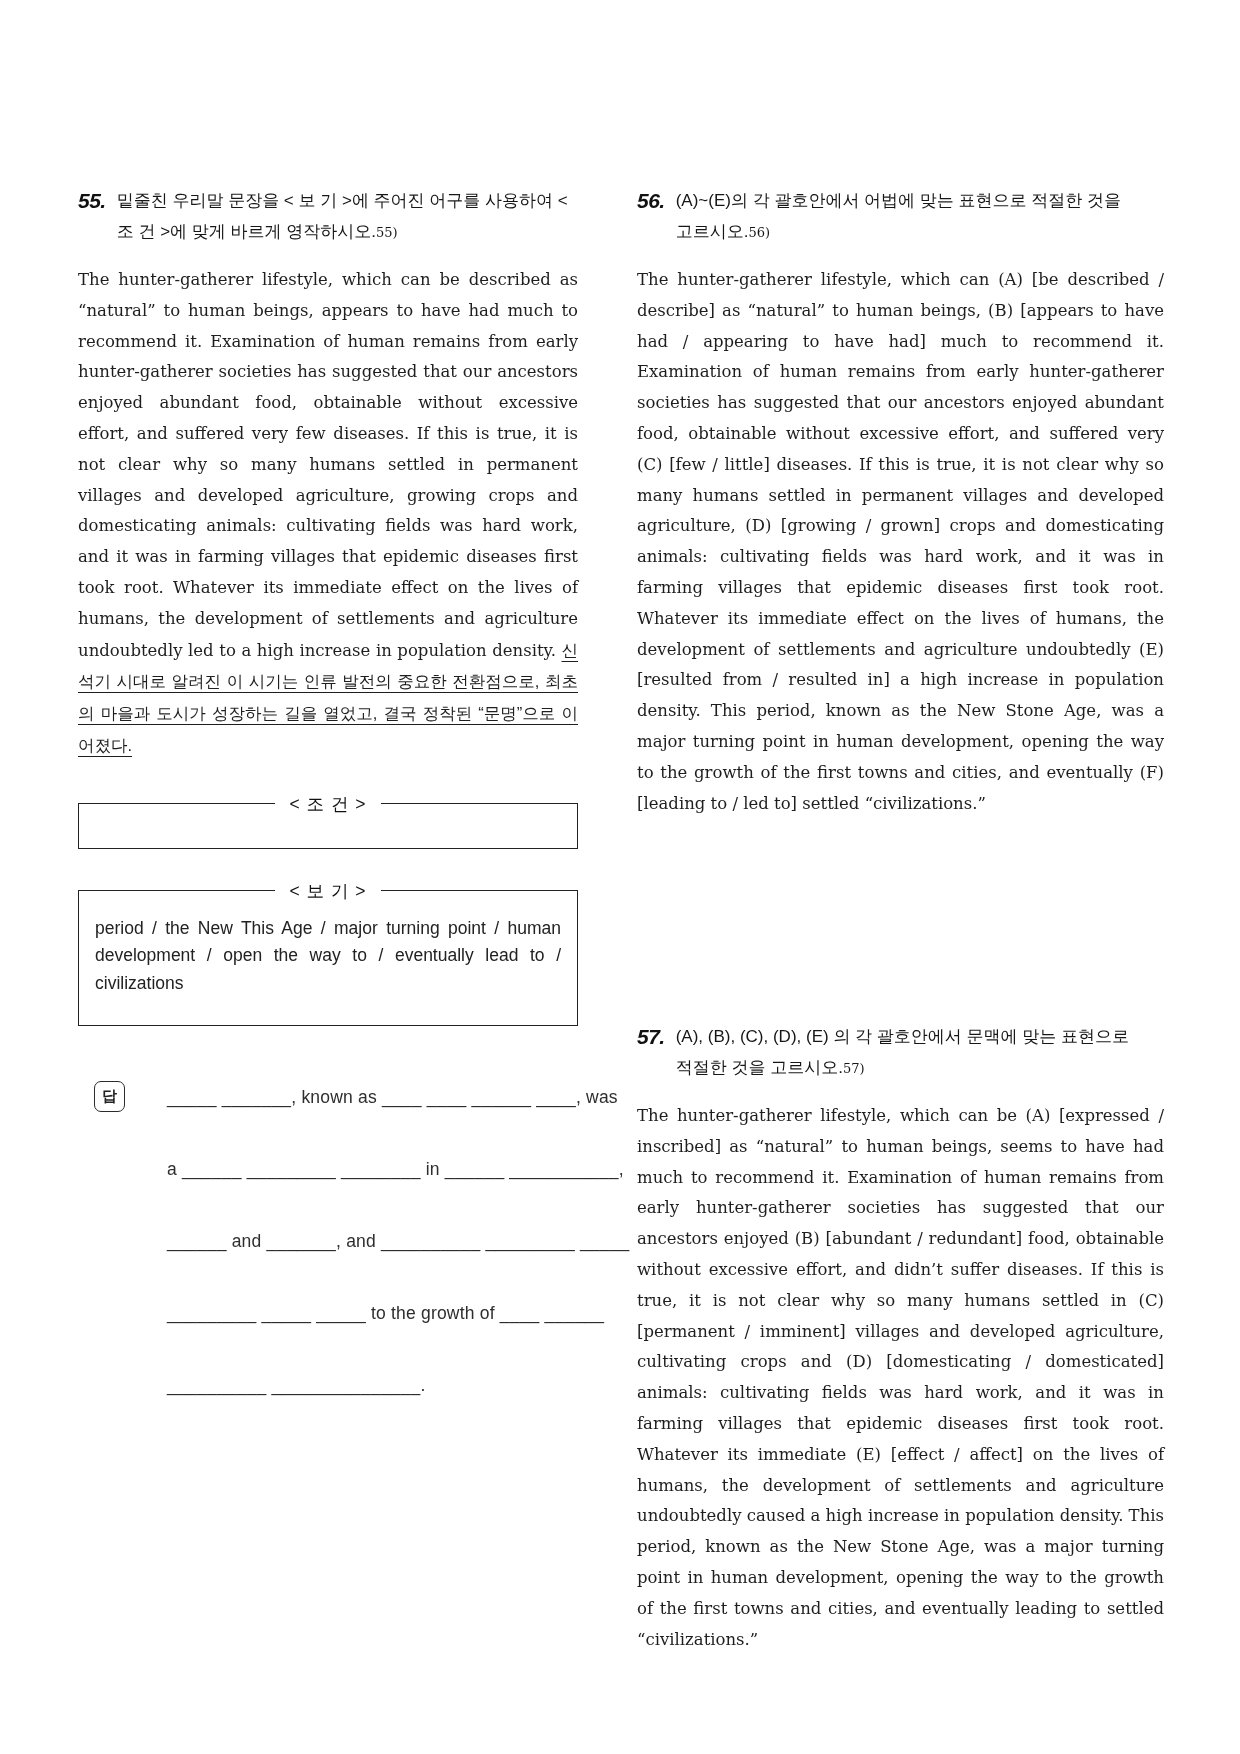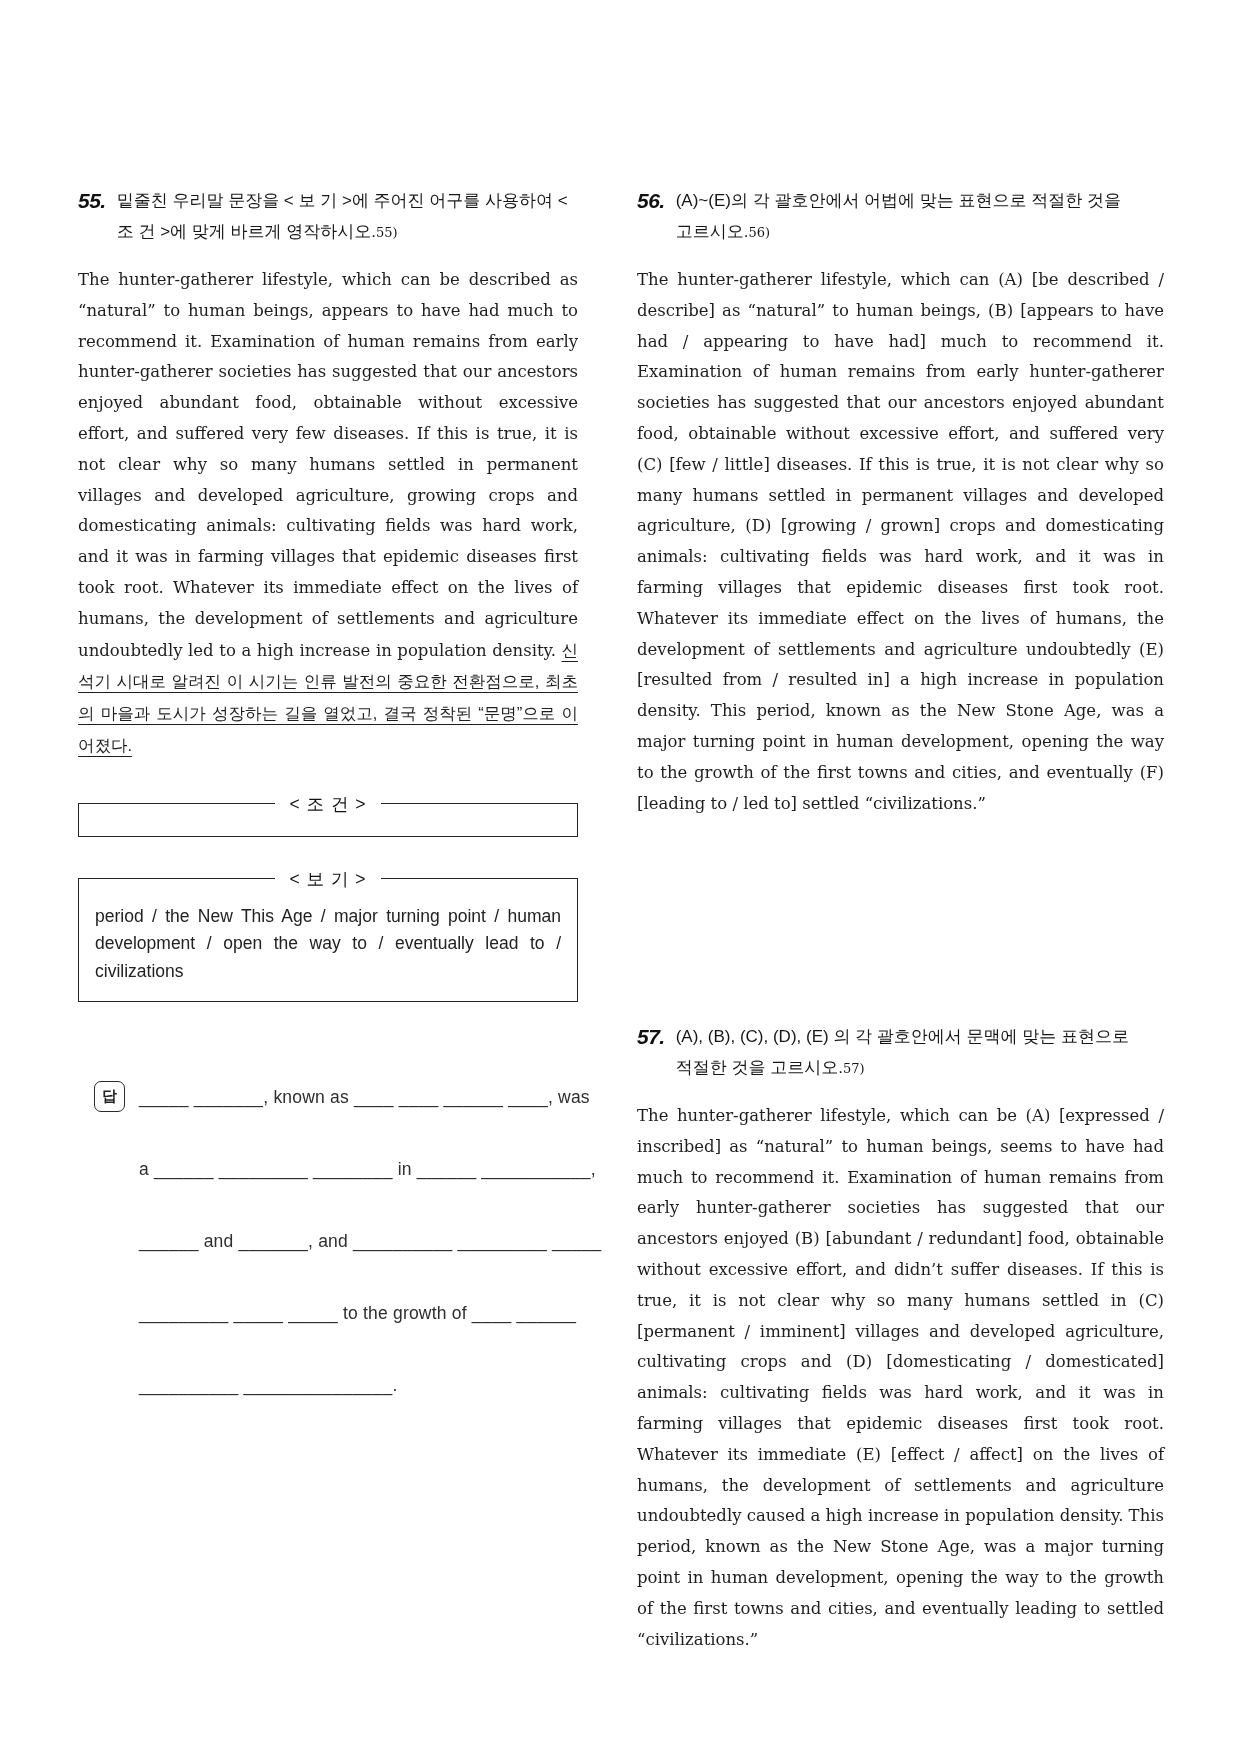--- a/index.html
+++ b/index.html
@@ -41,21 +41,21 @@
   .ko-underlined{
     font-family:"Liberation Sans",sans-serif;
     text-decoration:underline;
     text-decoration-thickness:1.4px;
     text-underline-offset:5px;
   }
 
   fieldset.titled-box{
     border:1.6px solid #222;
     margin:30px 0 0 0;
-    padding:6px 16px 14px 16px;
+    padding:6px 16px 26px 16px;
   }
   fieldset.titled-box legend{
     margin:0 auto;padding:0 14px;
     font-size:17.5px;letter-spacing:1px;color:#111;
     text-align:center;
   }
   .cond-list{list-style:none;margin:4px 0 0 0;padding:0;}
   .cond-list li{
     position:relative;
     padding-left:16px;
@@ -79,21 +79,21 @@
     position:absolute;top:898px;left:16px;
     display:flex;align-items:flex-start;
   }
   .answer-icon{
     display:inline-flex;align-items:center;justify-content:center;
     width:29px;height:29px;
     border:1.7px solid #2b2b2b;border-radius:7px;
     font-size:15px;font-weight:bold;color:#222;
     flex:0 0 auto;margin-top:-3px;
   }
-  .answer-lines{margin-left:14px;}
+  .answer-lines{margin-left:42px;}
   .answer-line{
     font-size:17.5px;line-height:26px;
     color:#2e2e2e;letter-spacing:0.2px;
     margin-bottom:46px;white-space:nowrap;
   }
 
   .q57-block{position:absolute;top:836px;left:0;width:527px;}
 </style>
 </head>
 <body>

